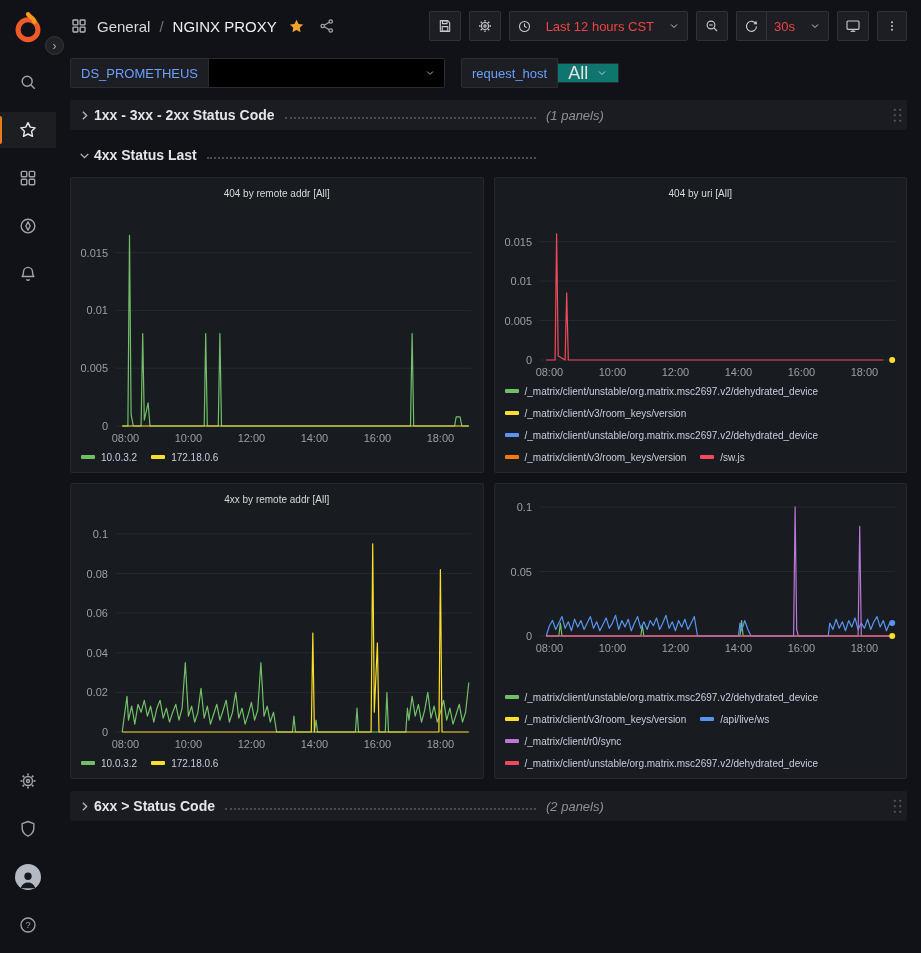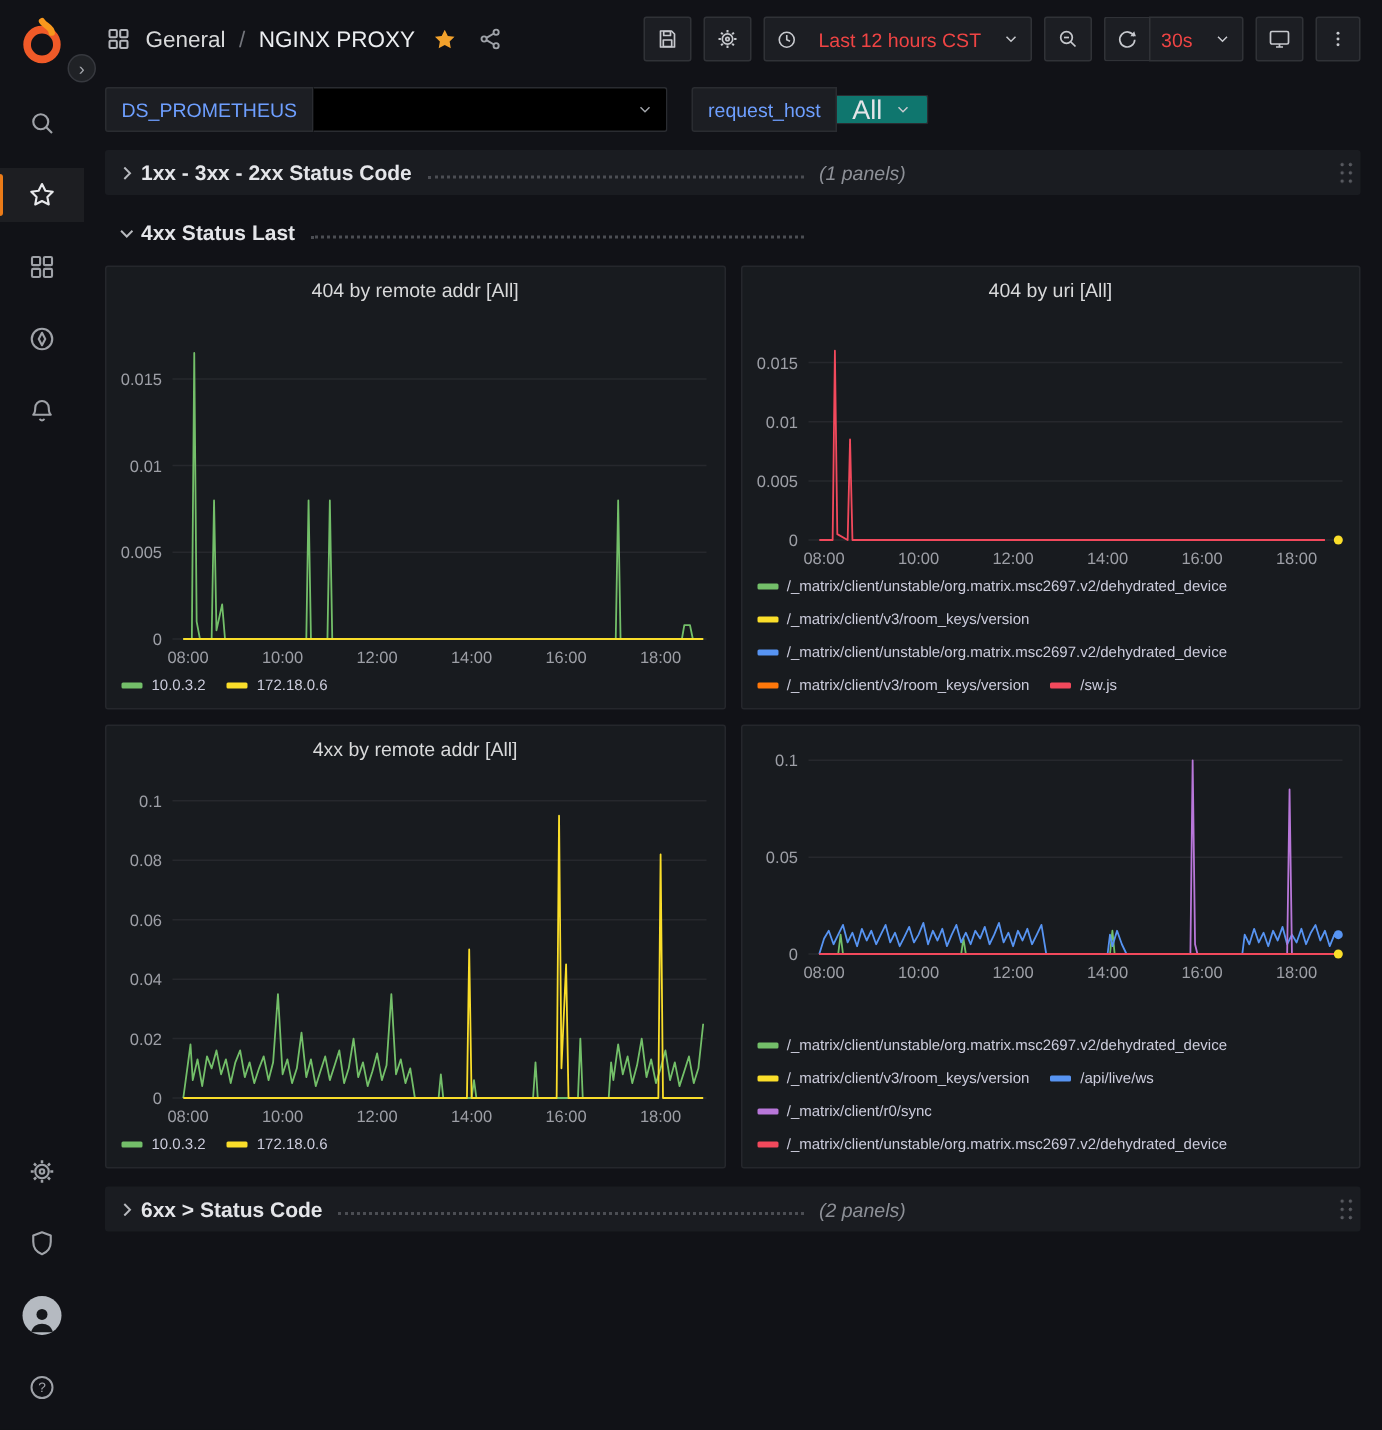--- a/index.html
+++ b/index.html
@@ -45,21 +45,21 @@
   .chev{width:20px;flex:none;display:flex;align-items:center;justify-content:center;color:#b7b9be}
   .chev svg{transition:none}
   .chev.open svg{transform:rotate(90deg)}
   .row-title{font-size:14px;font-weight:700;color:#e4e5e9;white-space:nowrap}
   .leader{flex:1;height:0;border-bottom:2px dotted #4b4d53;margin:0 10px;transform:translateY(3px)}
   .count{font-size:13px;font-style:italic;color:#8d9097;white-space:nowrap}
   .draghandle{margin-left:auto;width:11px;height:17px;background-image:radial-gradient(circle,#57595f 1.1px,transparent 1.3px);background-size:5.5px 5.5px;cursor:grab}
 
   .grid{display:grid;grid-template-columns:1fr 1fr;gap:10px;margin:7px 0 12px}
   .panel{height:296px;background:#181b1f;border:1px solid #25272c;border-radius:2px;display:flex;flex-direction:column;overflow:hidden}
-  .panel-title{height:30px;flex:none;display:flex;align-items:center;justify-content:center;font-size:13px;font-weight:500;color:#d8d9da;cursor:pointer}
+  .panel-title{height:30px;flex:none;display:flex;align-items:center;justify-content:center;font-size:10px;font-weight:500;color:#d8d9da;cursor:pointer}
   .chart{flex:1;min-height:0}
   .legend{flex:none;height:26px;overflow:hidden;padding:0 10px;display:flex;flex-wrap:wrap;align-content:flex-start}
   .legend.tall{height:92px}
   .legend-item{display:flex;align-items:center;margin-right:14px;font-size:10px;color:#ccccdc;height:22px;white-space:nowrap;cursor:pointer}
   .legend-item i{display:inline-block;width:14px;height:4px;border-radius:1px;margin-right:6px;flex:none}
   .tick{fill:#9d9fa6;font-size:11px;font-family:"Liberation Sans","DejaVu Sans",sans-serif}
 
   .icon{display:inline-flex;align-items:center;justify-content:center;line-height:0}
 </style>
 </head>

